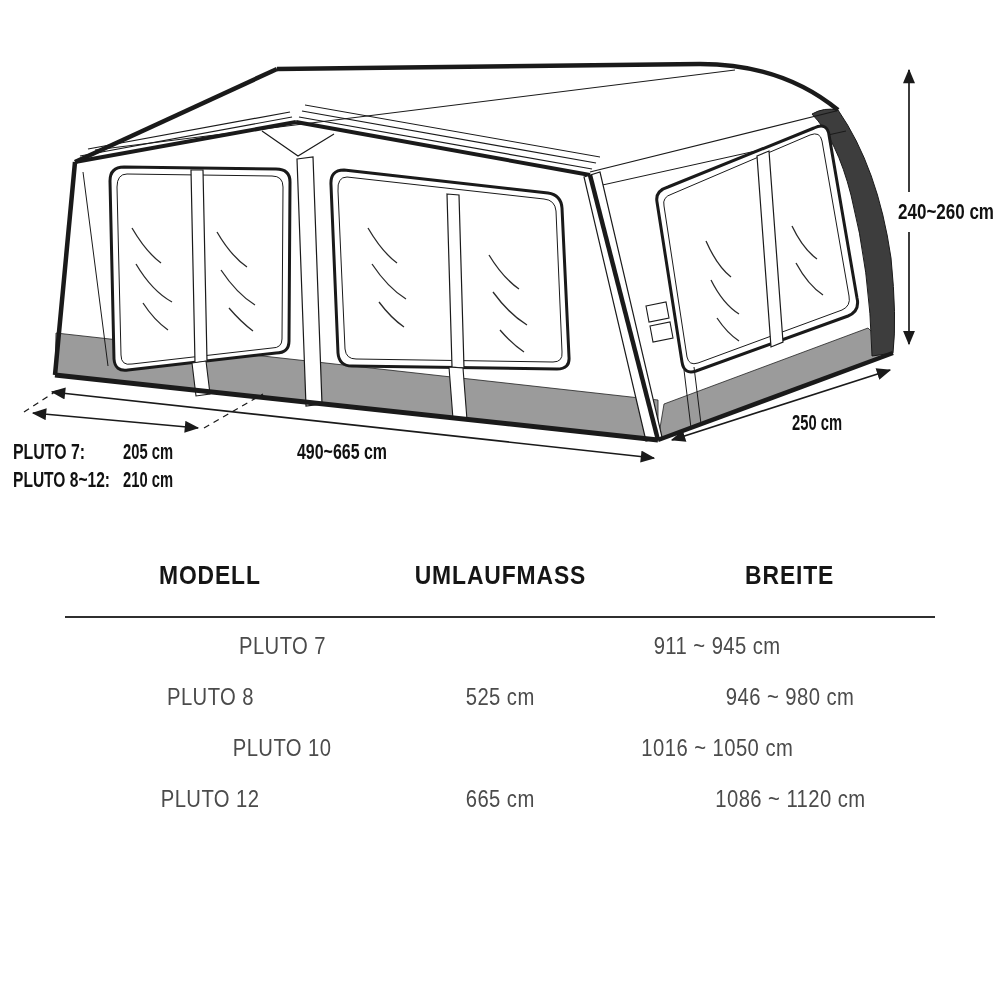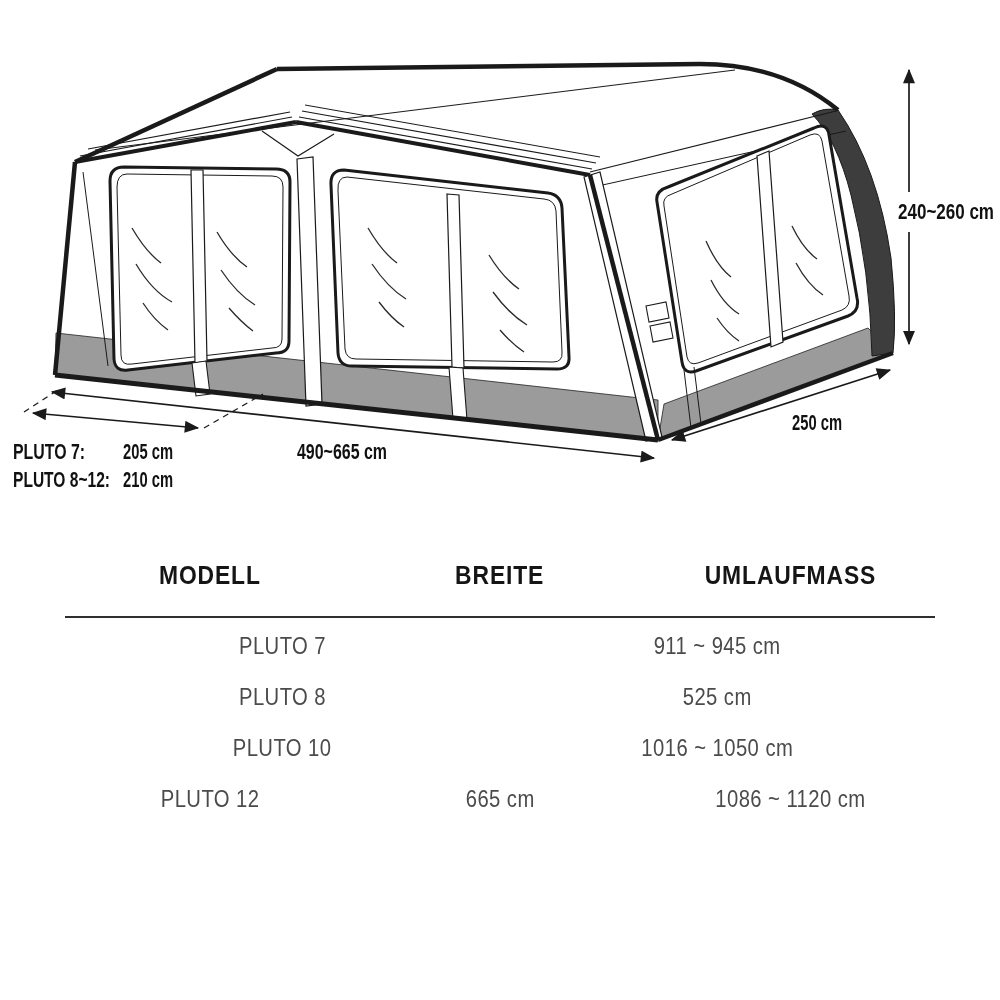--- a/index.html
+++ b/index.html
@@ -145,32 +145,33 @@
   <text class="dim" x="13" y="459" textLength="72" lengthAdjust="spacingAndGlyphs">PLUTO 7:</text>
   <text class="dim" x="123" y="459" textLength="50" lengthAdjust="spacingAndGlyphs">205 cm</text>
   <text class="dim" x="13" y="487" textLength="97" lengthAdjust="spacingAndGlyphs">PLUTO 8~12:</text>
   <text class="dim" x="123" y="487" textLength="50" lengthAdjust="spacingAndGlyphs">210 cm</text>
 </svg>
 </div>
 
 <div class="spec">
   <div class="spec-head">
     <div class="col th"><span class="cnd">MODELL</span></div>
+    <div class="col th"><span class="cnd">UMLAUFMASS</span></div>
     <div class="col th"><span class="cnd">BREITE</span></div>
-    <div class="col th"><span class="cnd">UMLAUFMASS</span></div>
   </div>
   <div class="spec-divider"></div>
   <div class="spec-rows">
     <div class="spec-row">
       <div class="col"><span class="cnd">PLUTO 7</span></div>
       <div class="col"><span class="cnd">911 ~ 945 cm</span></div>
     </div>
     <div class="spec-row">
       <div class="col"><span class="cnd">PLUTO 8</span></div>
       <div class="col"><span class="cnd">525 cm</span></div>
+      <div class="col"><span class="cnd">946 ~ 980 cm</span></div>
     </div>
     <div class="spec-row">
       <div class="col"><span class="cnd">PLUTO 10</span></div>
       <div class="col"><span class="cnd">1016 ~ 1050 cm</span></div>
     </div>
     <div class="spec-row">
       <div class="col"><span class="cnd">PLUTO 12</span></div>
       <div class="col"><span class="cnd">665 cm</span></div>
       <div class="col"><span class="cnd">1086 ~ 1120 cm</span></div>
     </div>

